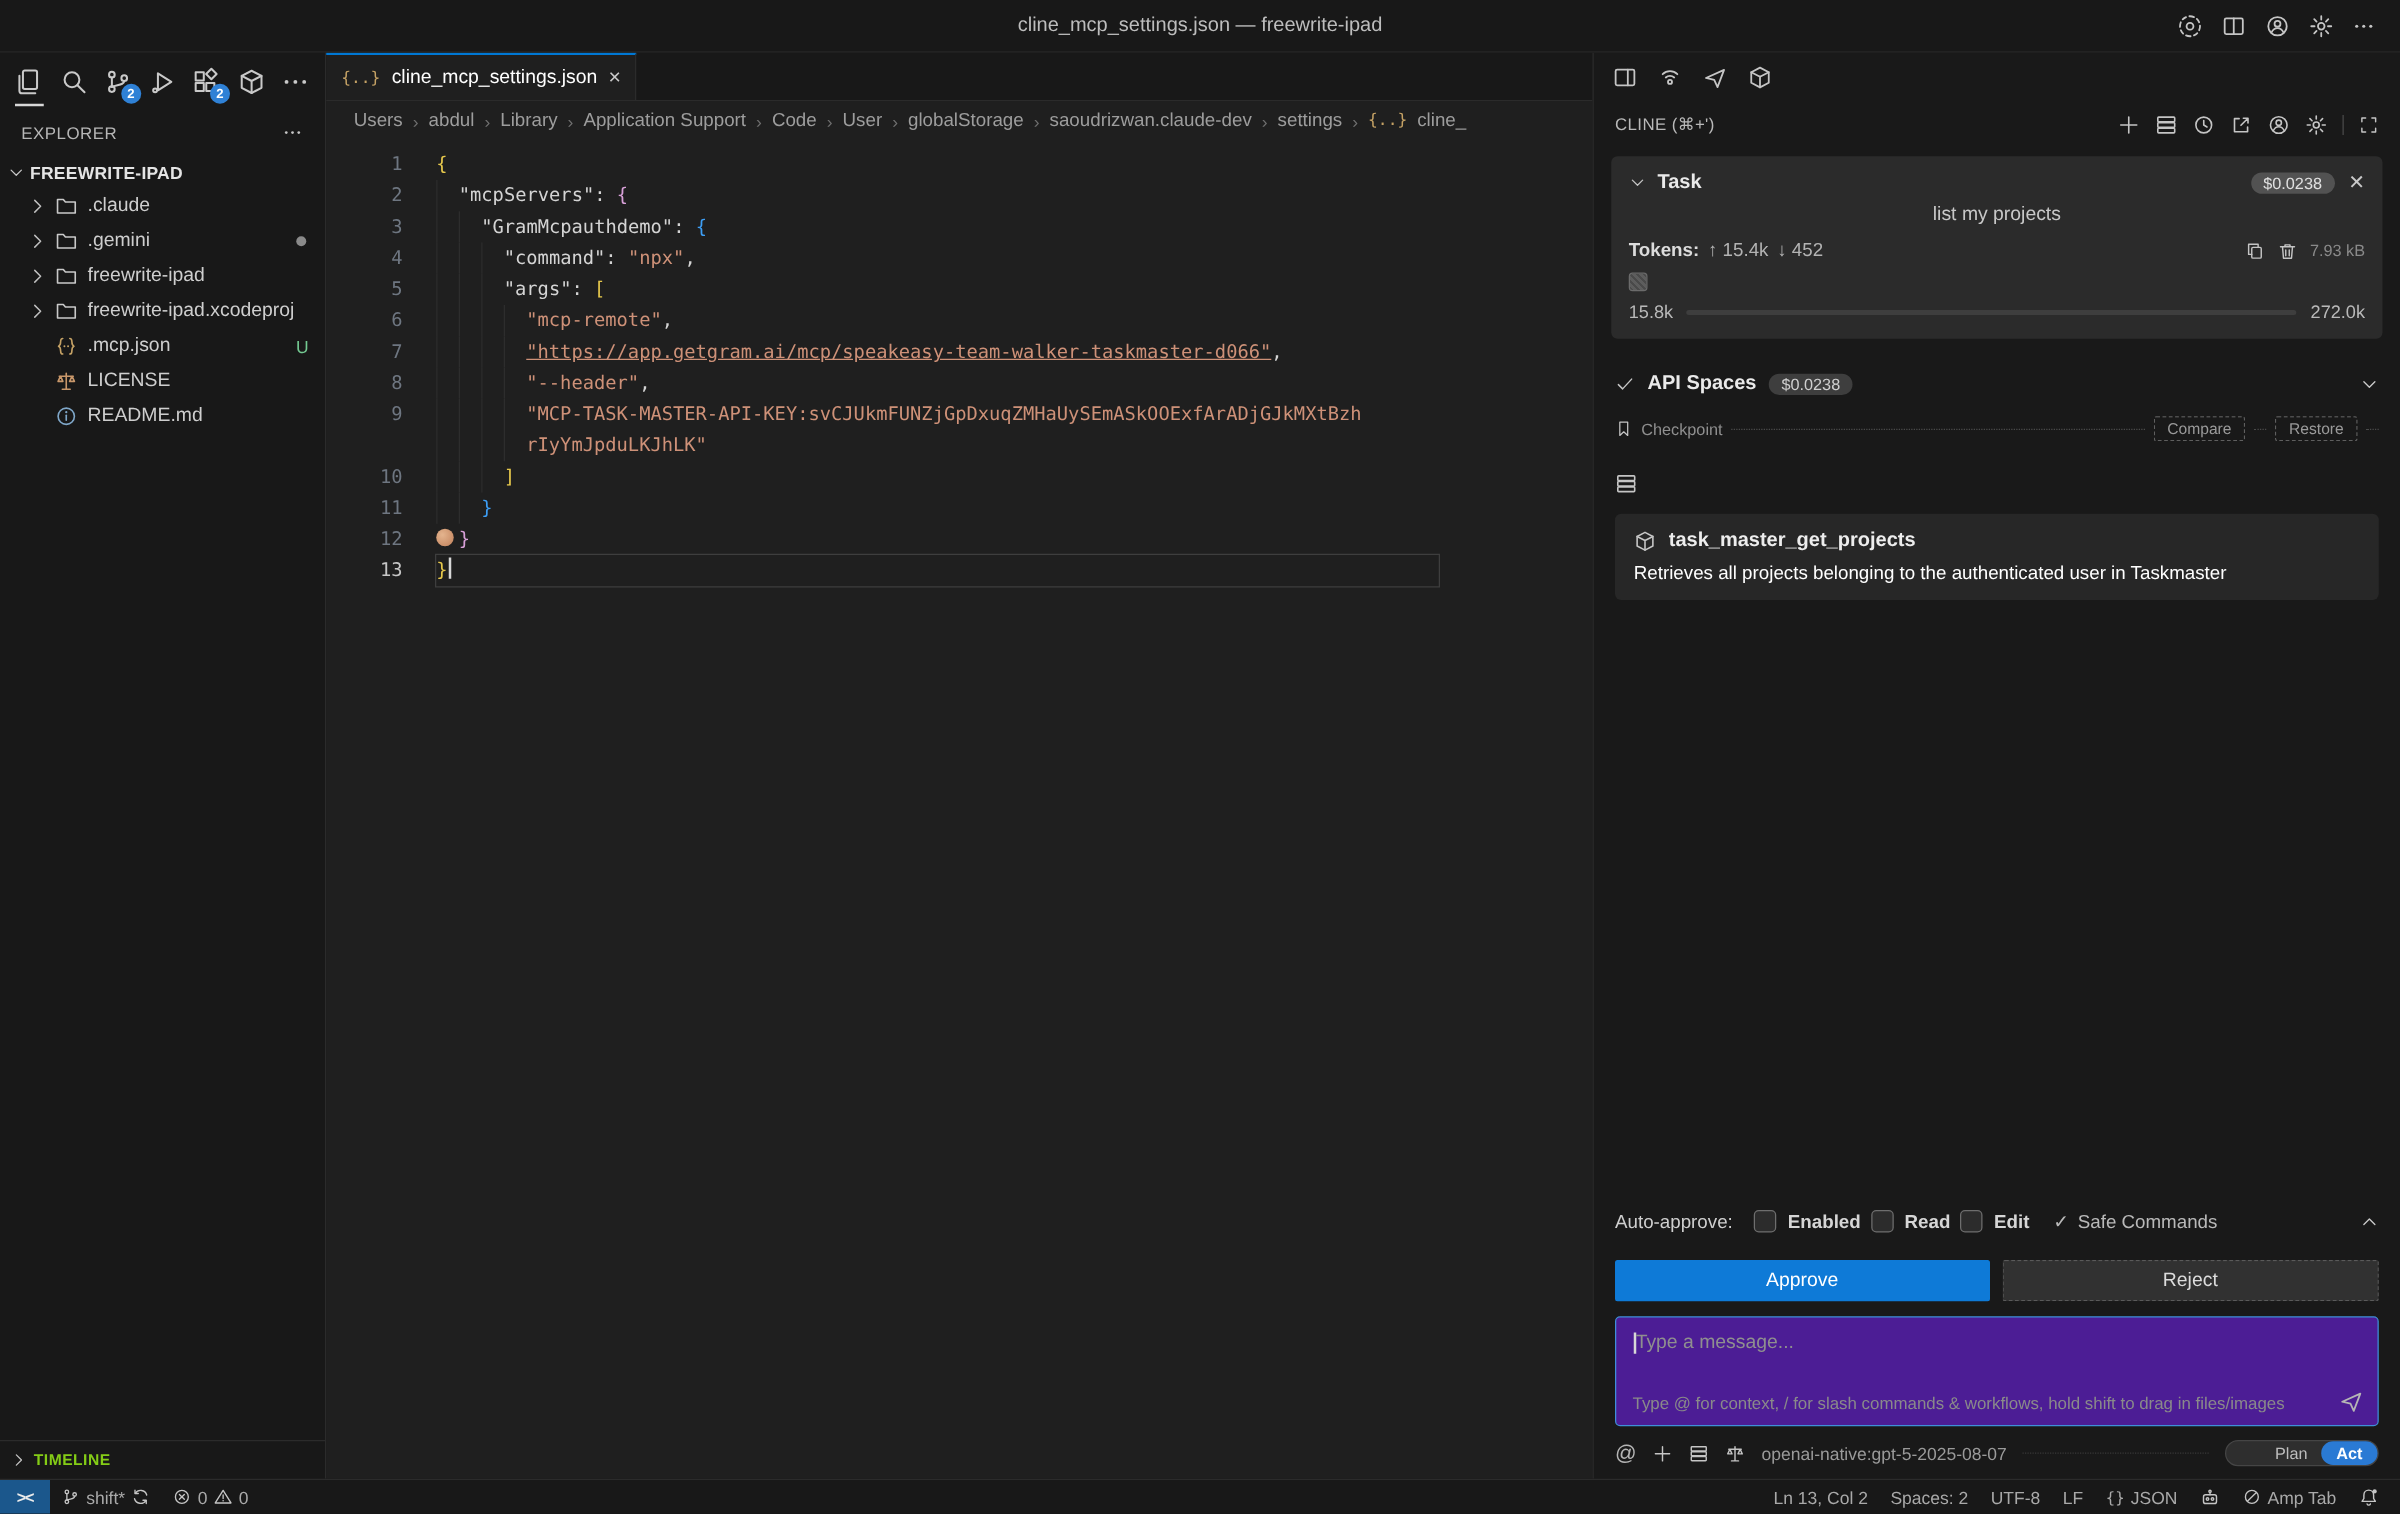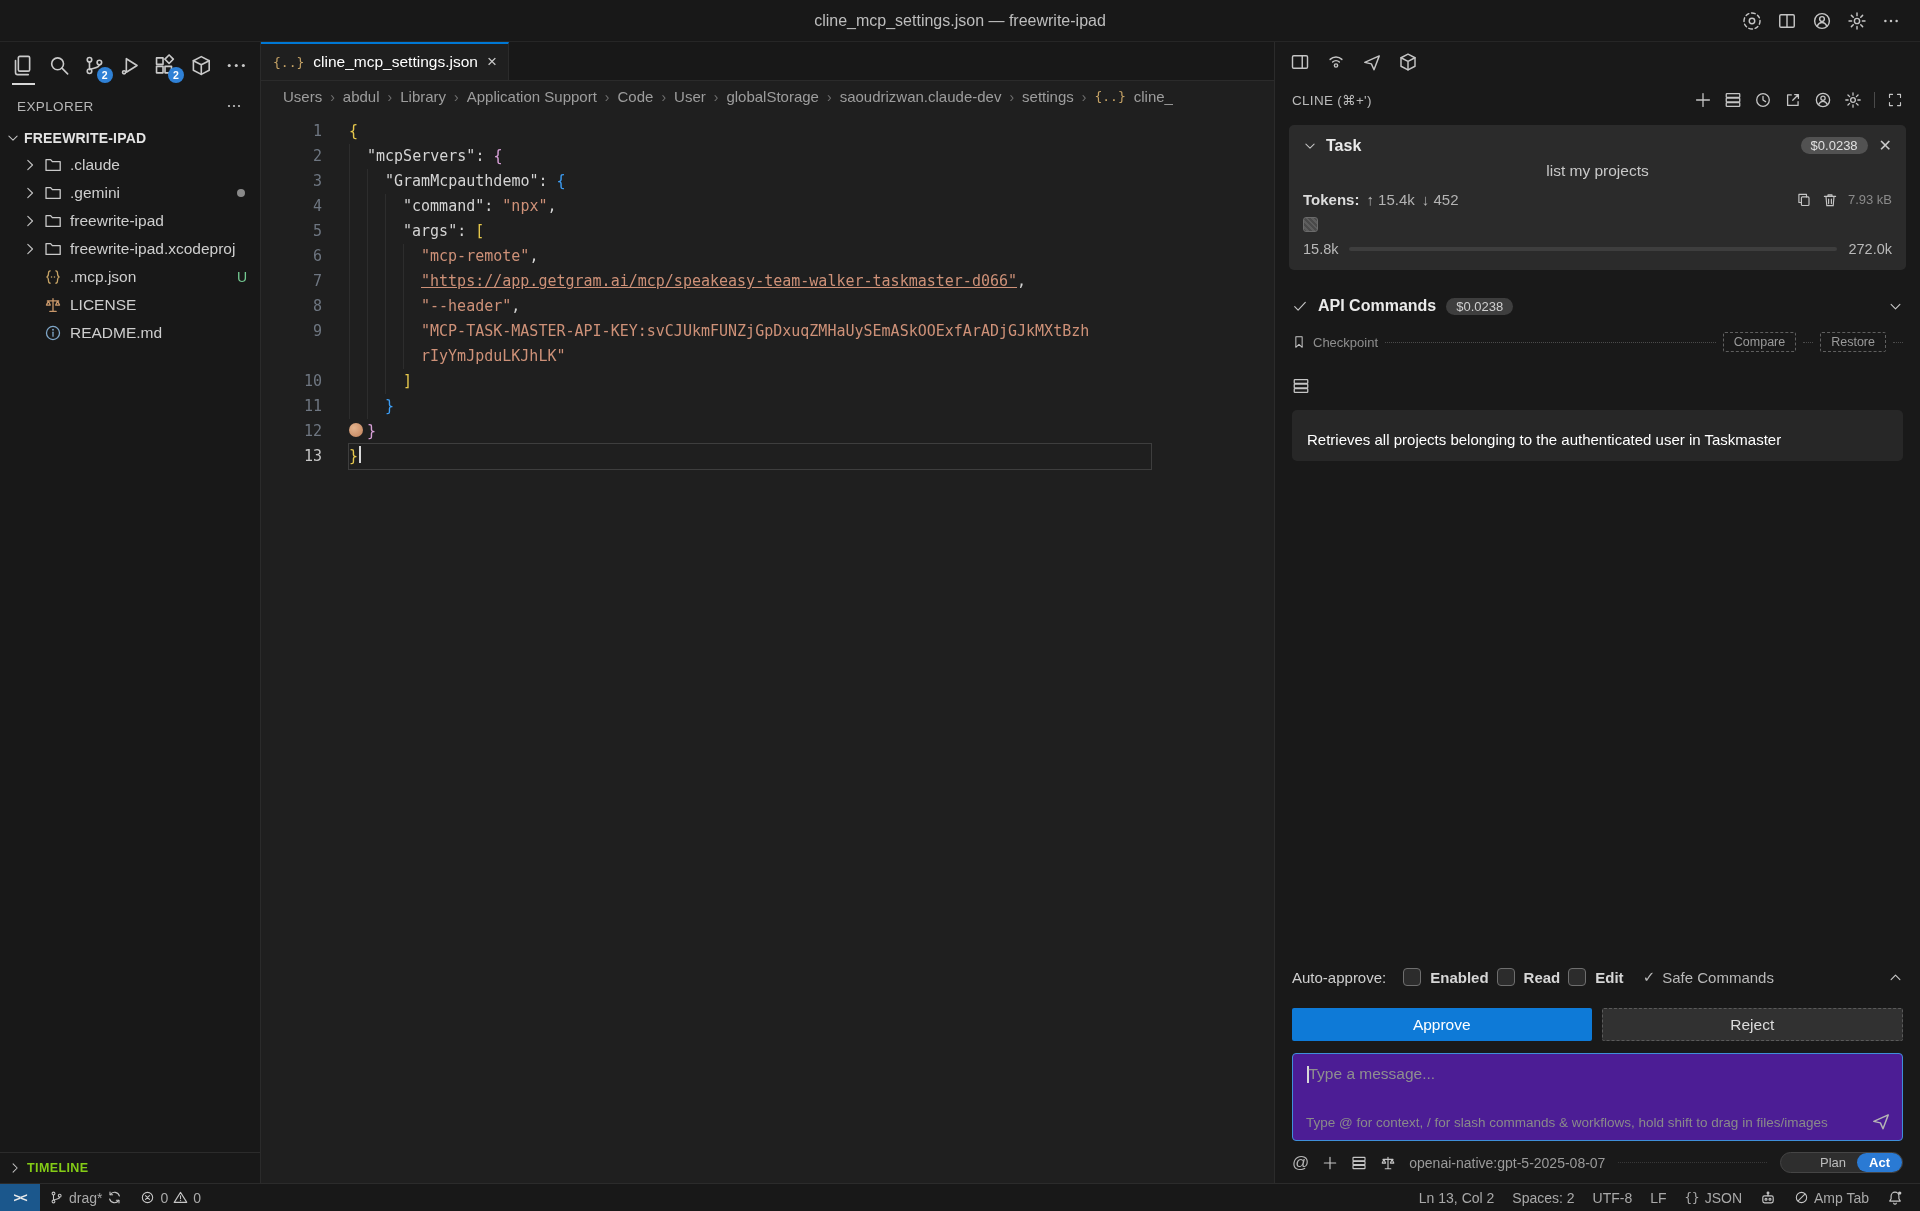--- a/index.html
+++ b/index.html
@@ -553,21 +553,21 @@
           <span>272.0k</span>
         </div>
       </div>
 
       <div class="api-row">
         <span class="ic i16">
             <svg viewBox="0 0 16 16" fill="none" stroke="currentColor" stroke-width="1.15" stroke-linecap="round" stroke-linejoin="round">
               <path d="M2.7 8.7l3.4 3.4 7.2-7.8"></path>
             </svg>
           </span>
-        <span class="api-title">API Commands</span>
+        <span class="api-title">API Spaces</span>
         <span class="pill dark">$0.0238</span>
         <span class="ic i15 chev-r">
             <svg viewBox="0 0 16 16" fill="none" stroke="currentColor" stroke-width="1.15" stroke-linecap="round" stroke-linejoin="round">
               <path d="M3.3 5.8L8 10.5l4.7-4.7"></path>
             </svg>
           </span>
       </div>
 
       <div class="ckpt">
         <span class="ic i14">
@@ -587,20 +587,29 @@
         <span class="ic i18" style="margin-top:3px">
             <svg viewBox="0 0 16 16" fill="none" stroke="currentColor" stroke-width="1.15" stroke-linecap="round" stroke-linejoin="round">
               <rect x="2" y="2.4" width="12" height="3.3" rx=".6"></rect>
               <rect x="2" y="6.35" width="12" height="3.3" rx=".6"></rect>
               <rect x="2" y="10.3" width="12" height="3.3" rx=".6"></rect>
             </svg>
           </span>
       </div>
 
       <div class="tool-card">
+        <div class="tc-name">
+          <span class="ic i18">
+              <svg viewBox="0 0 16 16" fill="none" stroke="currentColor" stroke-width="1.15" stroke-linecap="round" stroke-linejoin="round">
+                <path d="M8 1.7l5.6 2.9v6.8L8 14.3l-5.6-2.9V4.6z"></path>
+                <path d="M2.4 4.6L8 7.5l5.6-2.9M8 7.5v6.8"></path>
+              </svg>
+            </span>
+          <span>task_master_get_projects</span>
+        </div>
         <div class="tc-desc">Retrieves all projects belonging to the authenticated user in Taskmaster</div>
       </div>
 
       <div class="spacer"></div>
 
       <div class="aa-row">
         <span>Auto-approve:</span>
         <span id="aaOpts" style="display:flex;align-items:center;">
             <span class="aa-opt">
               <span class="cb"></span>
@@ -677,21 +686,21 @@
     <div class="remote">&gt;&lt;</div>
     <div class="sb-item">
       <span class="ic i15">
           <svg viewBox="0 0 16 16" fill="none" stroke="currentColor" stroke-width="1.15" stroke-linecap="round" stroke-linejoin="round">
             <circle cx="4.8" cy="3.8" r="1.5"></circle>
             <circle cx="4.8" cy="12.2" r="1.5"></circle>
             <circle cx="11.4" cy="6" r="1.5"></circle>
             <path d="M4.8 5.3v5.4M11.4 7.5c0 2.6-4.1 2-6.6 3.2"></path>
           </svg>
         </span>
-      <span>drag*</span>
+      <span>shift*</span>
       <span class="ic i15">
           <svg viewBox="0 0 16 16" fill="none" stroke="currentColor" stroke-width="1.15" stroke-linecap="round" stroke-linejoin="round">
             <path d="M13.2 6.4A5.4 5.4 0 0 0 3.5 4.9M2.8 9.6a5.4 5.4 0 0 0 9.7 1.5"></path>
             <path d="M3.2 2.3v2.8H6M12.8 13.7v-2.8H10"></path>
           </svg>
         </span>
     </div>
     <div class="sb-item">
       <span class="ic i15">
           <svg viewBox="0 0 16 16" fill="none" stroke="currentColor" stroke-width="1.15" stroke-linecap="round" stroke-linejoin="round">

